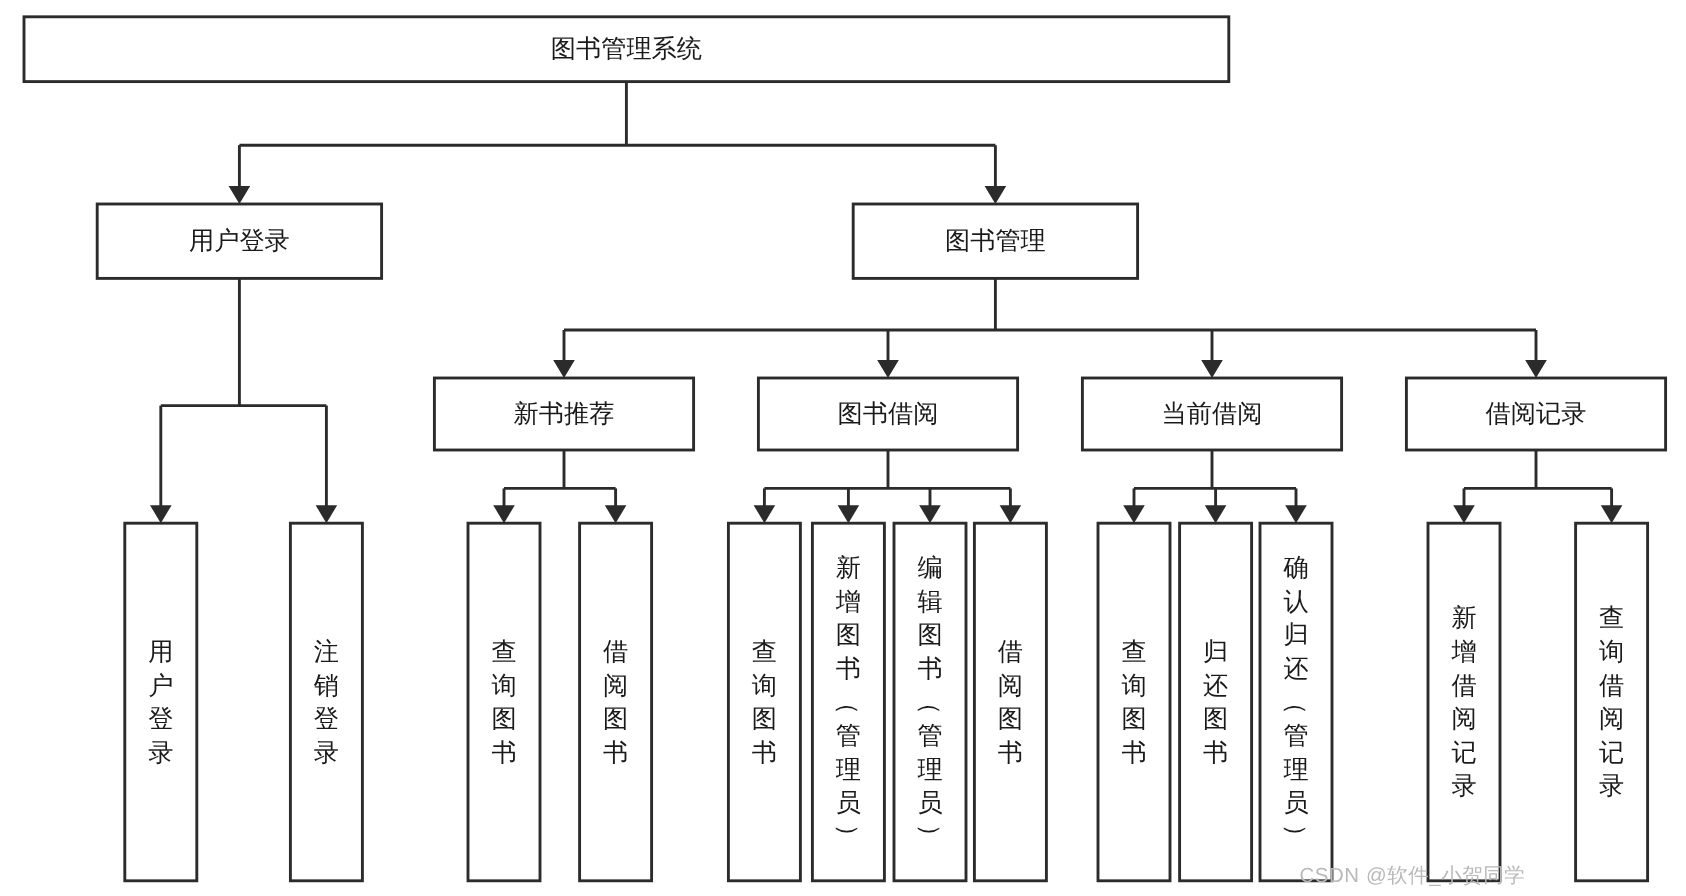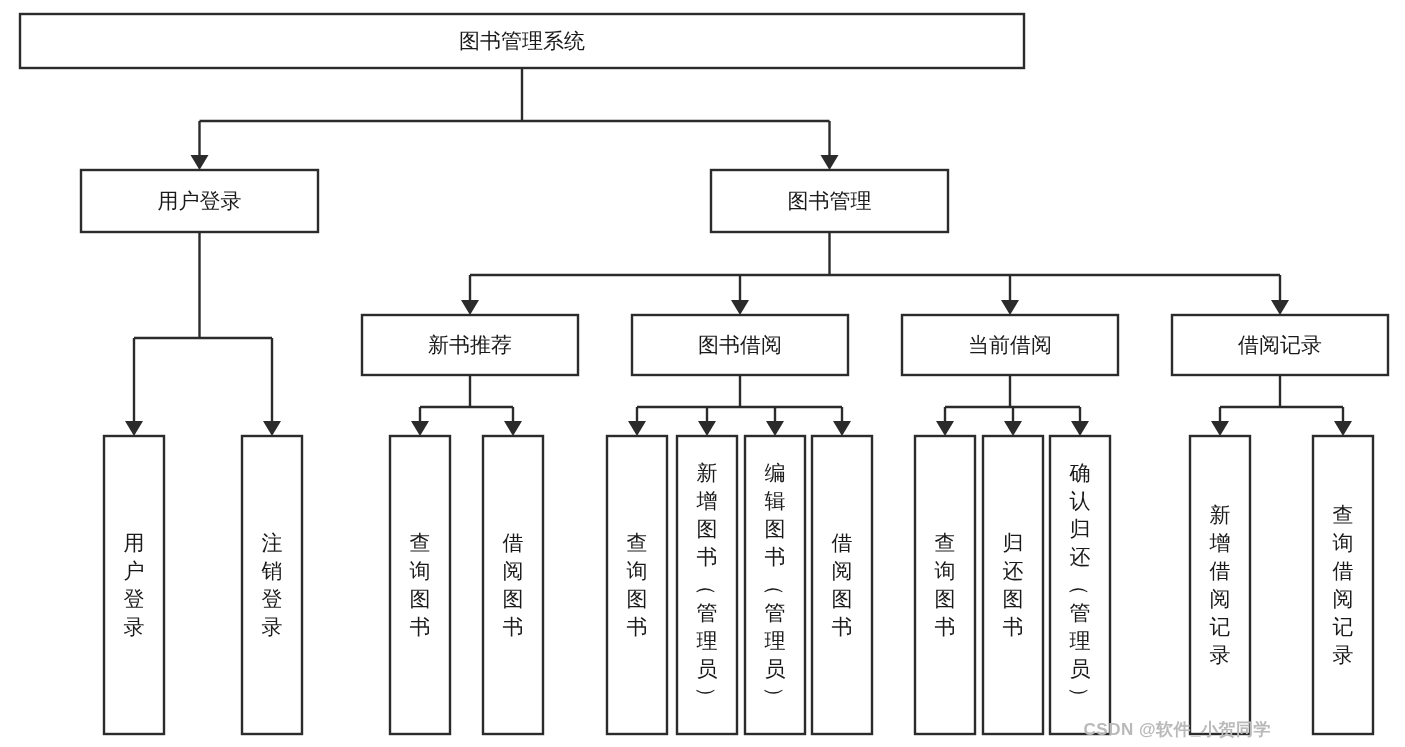--- a/index.html
+++ b/index.html
@@ -55,21 +55,20 @@
   .watermark {
     position: absolute;
     right: 14px;
     bottom: 6px;
     font-family: "Liberation Sans", "DejaVu Sans", sans-serif;
     font-size: 17px;
     color: #b9b9b9;
     letter-spacing: 0.5px;
     white-space: nowrap;
     pointer-events: none;
-    font-weight: bold;
   }
 </style>
 </head>
 <body>
 
 <div id="diagram-root">
   <svg id="flow" viewBox="0 0 1405 747">
     <g id="edge-layer">
         <g>
           <path d="M 522 68 L 522 121" class="edge"></path>

